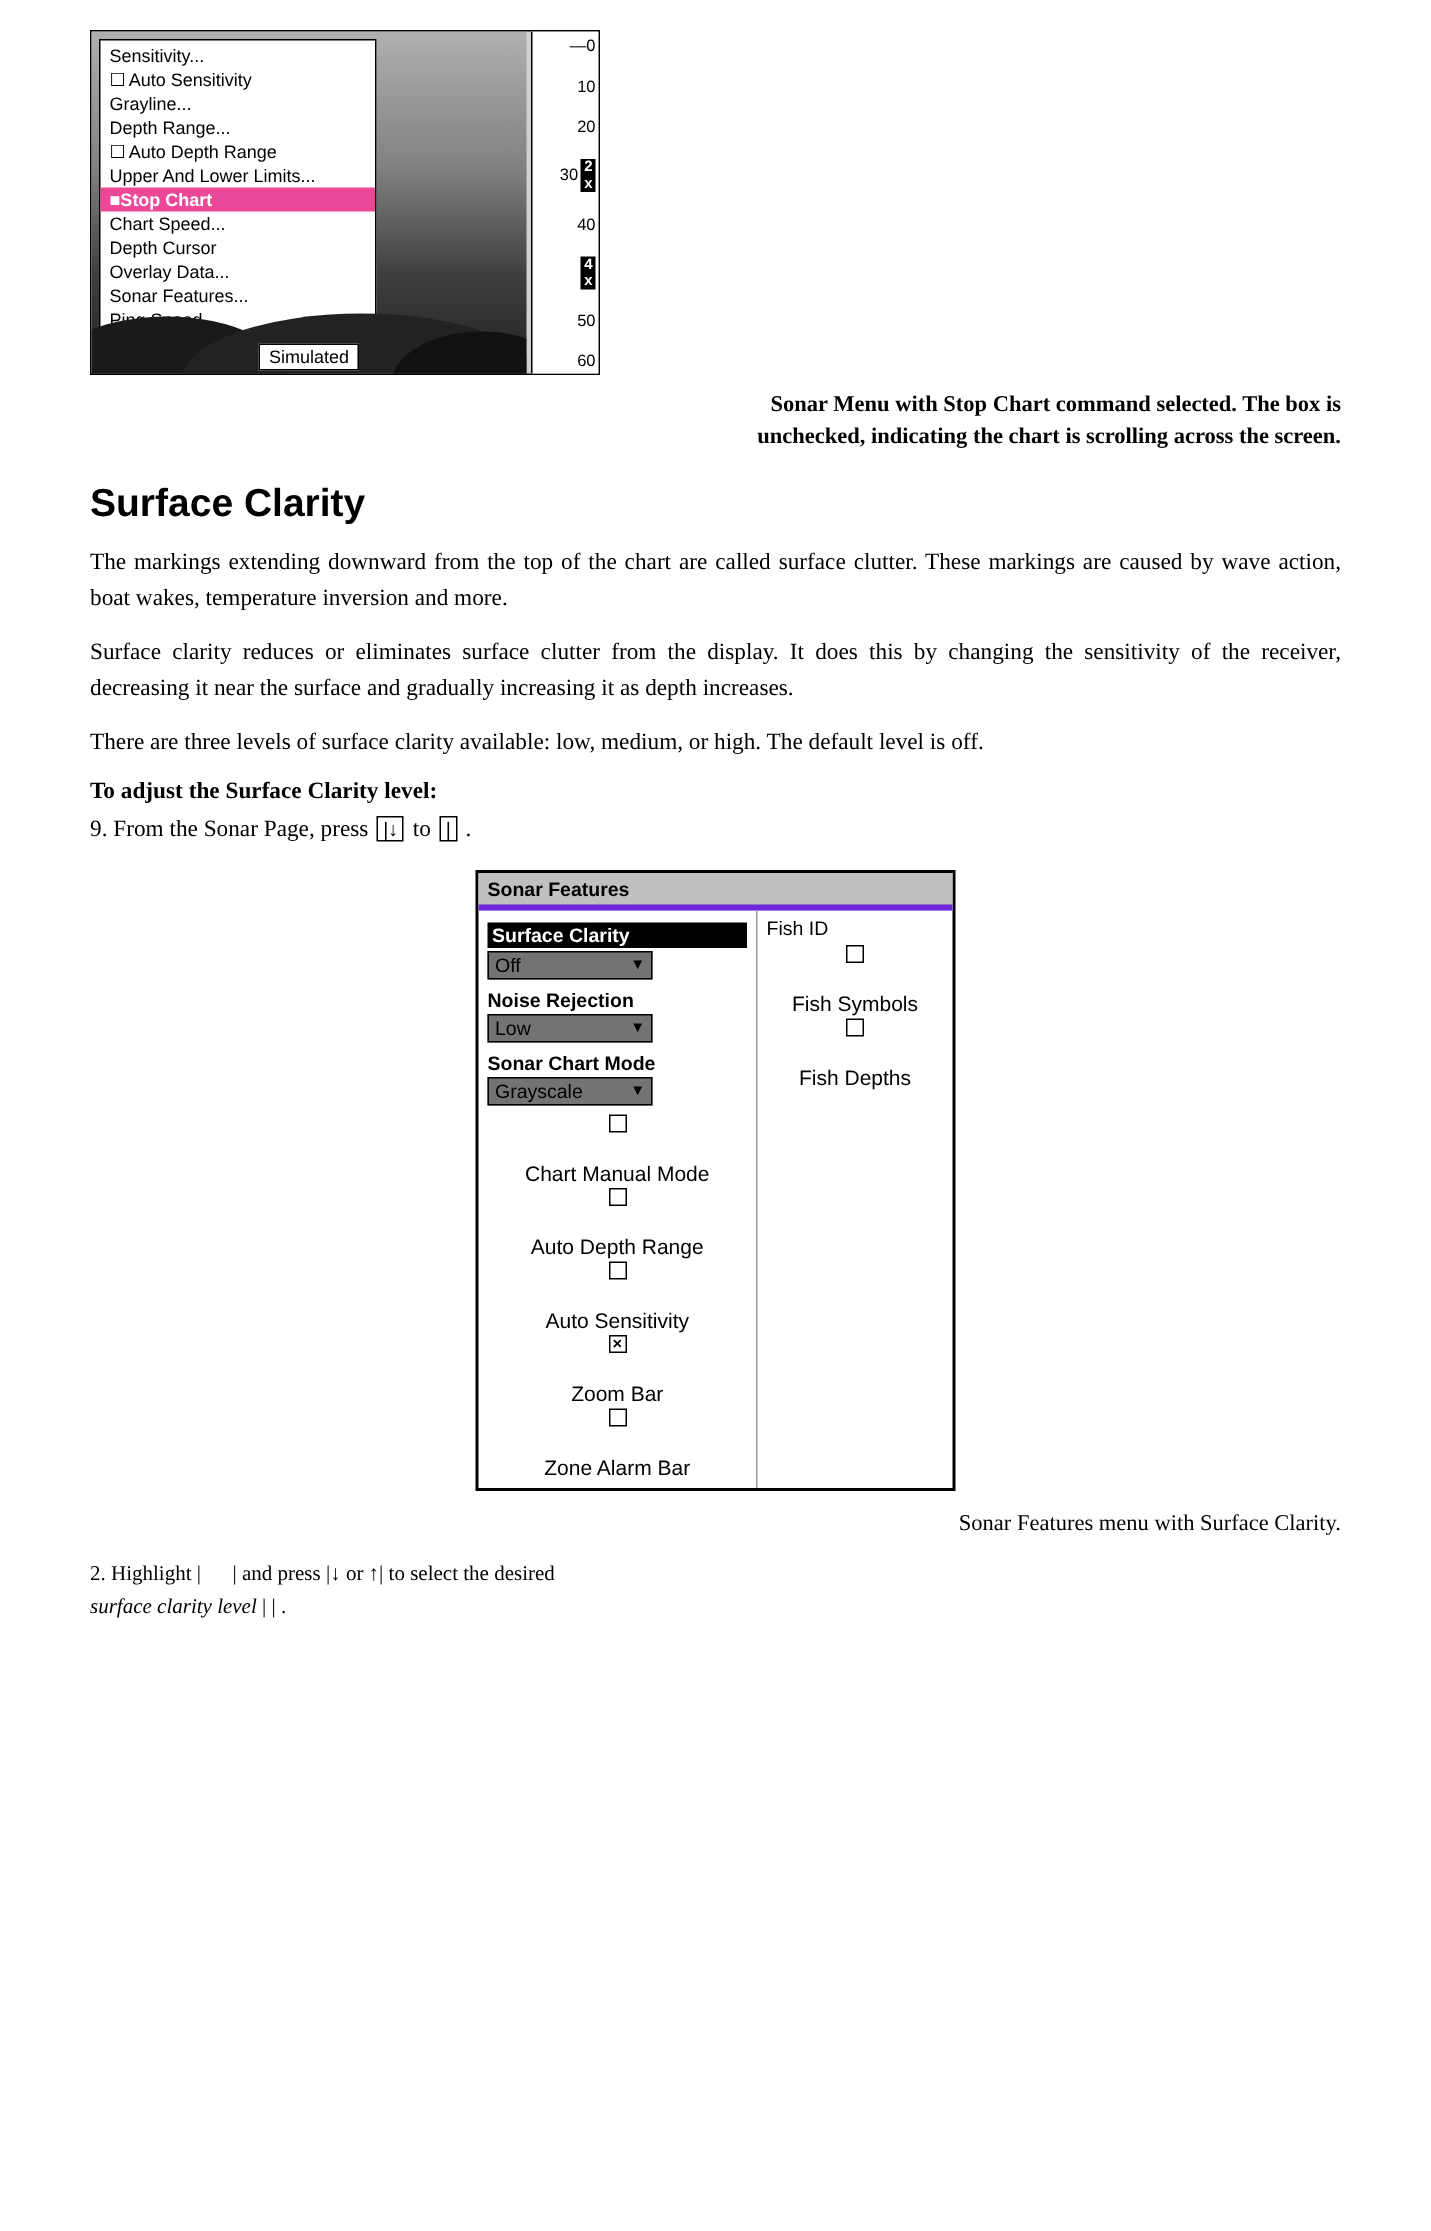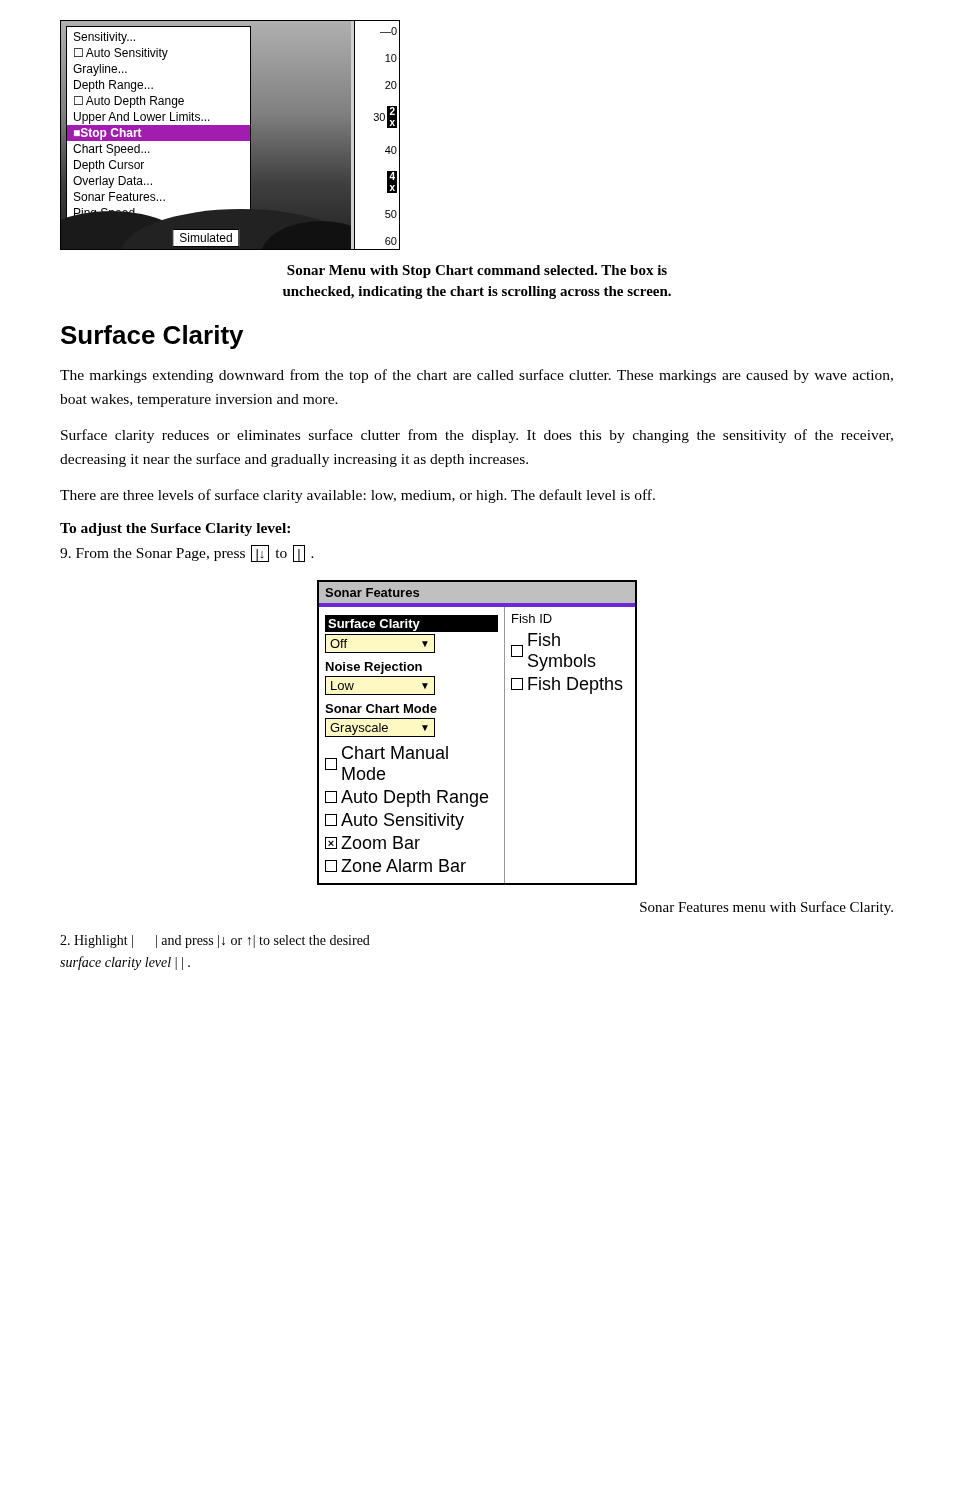--- a/index.html
+++ b/index.html
@@ -50,21 +50,21 @@
       font-family: Arial, sans-serif;
     }
 
     .sonar-menu-item {
       padding: 1px 6px;
       font-size: 12px;
       white-space: nowrap;
     }
 
     .sonar-menu-item.selected {
-      background: #a21caf;
+      background: #ec4899;
       color: #ffffff;
       font-weight: bold;
     }
 
     .sonar-menu-item.checkbox-item {
       display: flex;
       align-items: center;
       gap: 2px;
     }
 
@@ -107,21 +107,21 @@
       transform: translateX(-50%);
       font-size: 12px;
       background: #ffffff;
       border: 1px solid #000;
       padding: 1px 6px;
       font-family: Arial, sans-serif;
     }
 
     
     .caption {
-      text-align: center;
+      text-align: right;
       font-weight: bold;
       font-size: 15px;
       margin-bottom: 18px;
       line-height: 1.4;
     }
 
     
     .section-heading {
       font-size: 26px;
       font-weight: bold;
@@ -210,38 +210,39 @@
       background: #000;
       color: #fff;
       padding: 1px 3px;
       font-size: 13px;
     }
 
     .features-dropdown {
       display: flex;
       align-items: center;
       border: 1px solid #000;
-      background: #fef9c3;
+      background: #737373;
       padding: 1px 4px;
       margin-bottom: 6px;
       font-size: 13px;
       width: 110px;
     }
 
     .features-dropdown-arrow {
       margin-left: auto;
       font-size: 10px;
     }
 
     .features-checkbox-item {
       display: flex;
       align-items: center;
-      gap: 4px;
+      gap: 19px;
       margin-bottom: 2px;
-      font-size: 18px;
+      font-size: 14px;
+      flex-direction: column;
     }
 
     .checkbox-box {
       width: 12px;
       height: 12px;
       border: 1px solid #000;
       display: inline-flex;
       align-items: center;
       justify-content: center;
       font-size: 10px;

